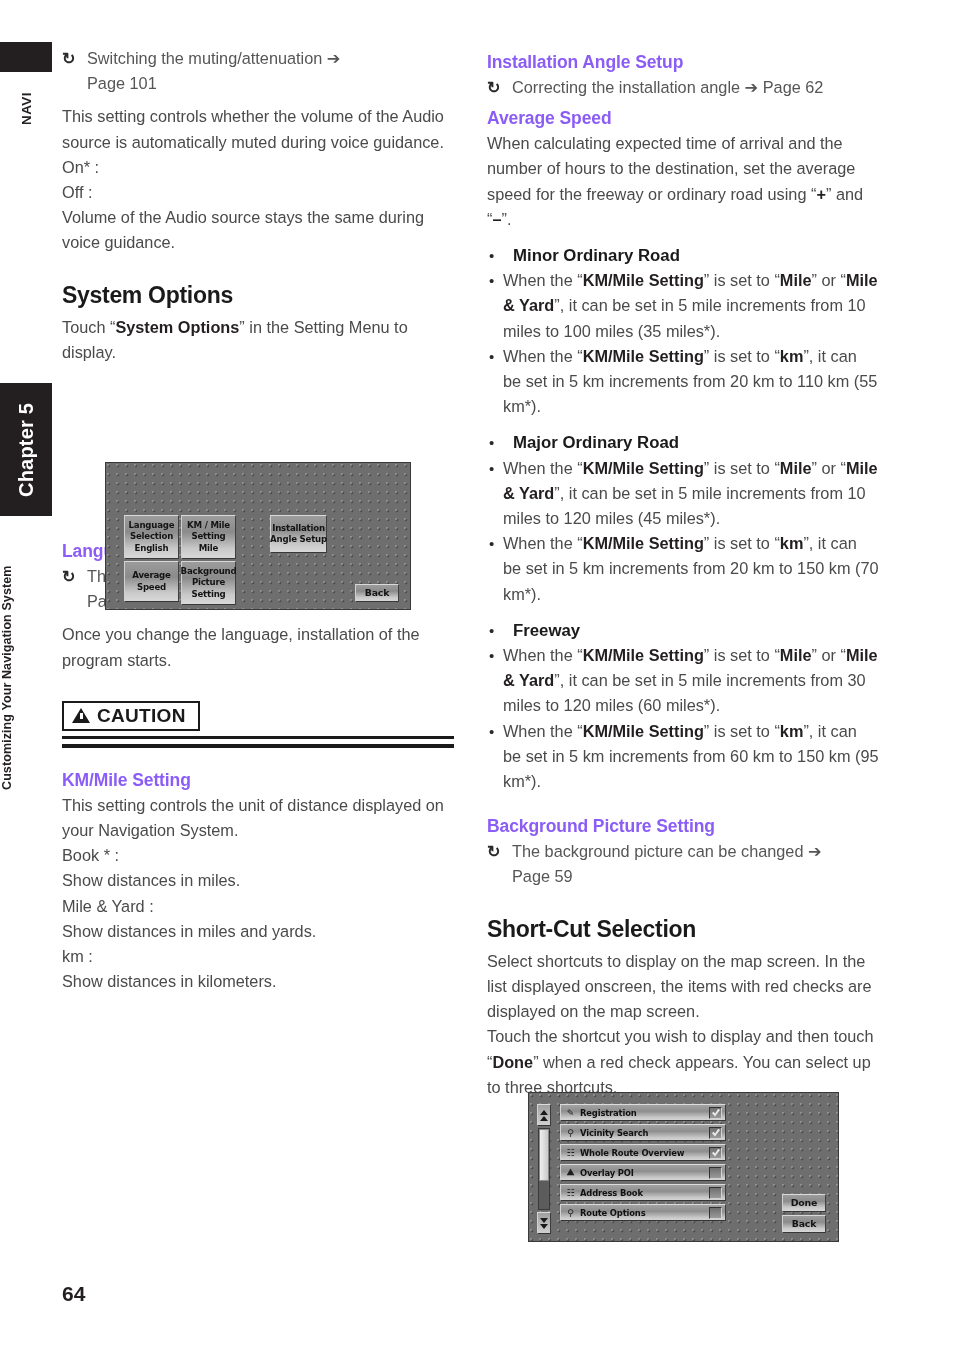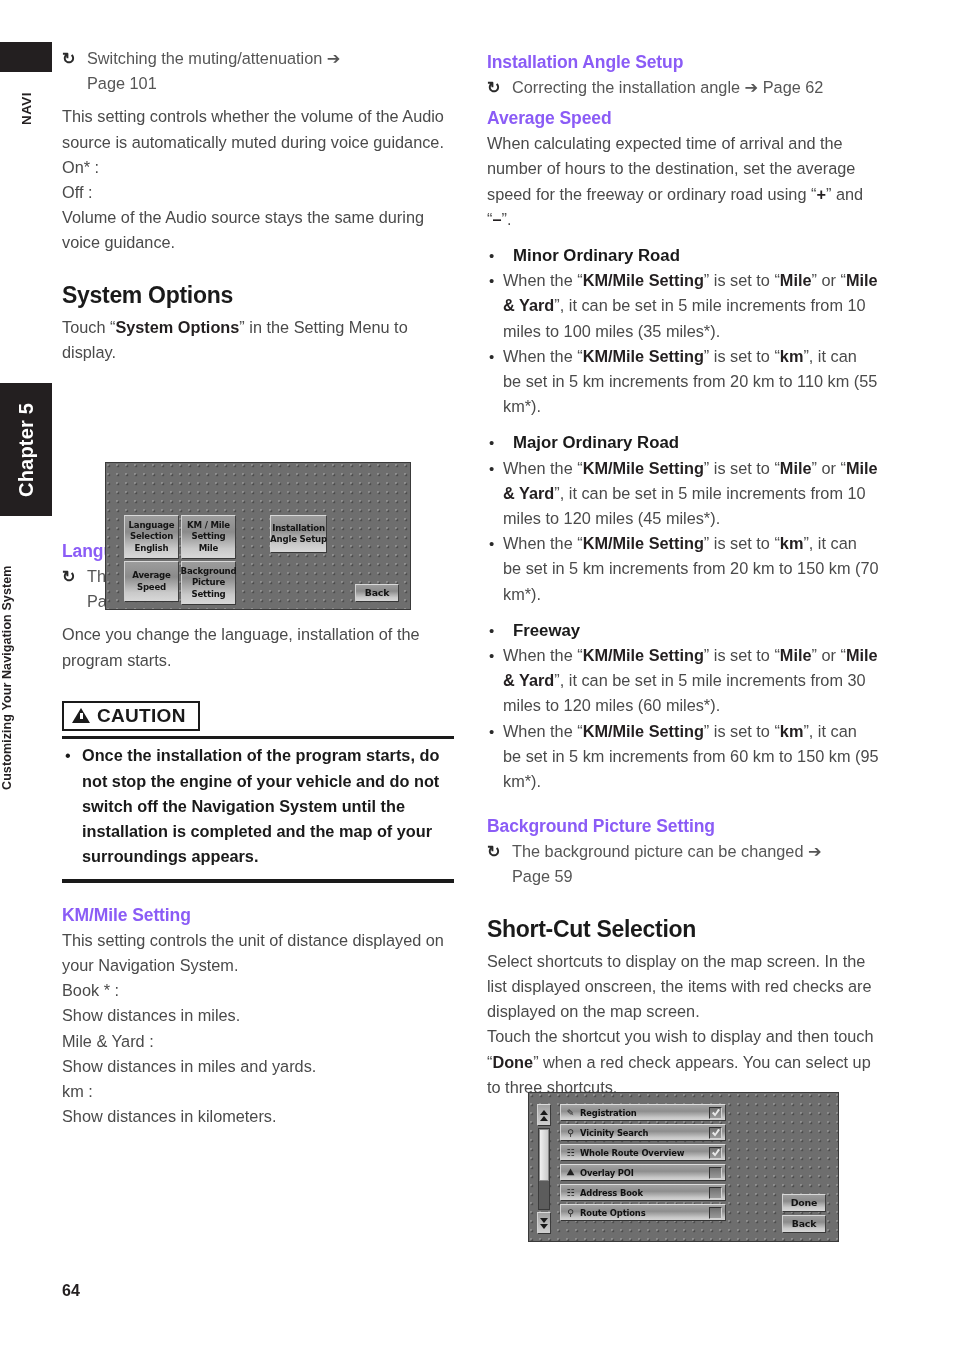--- a/index.html
+++ b/index.html
@@ -73,21 +73,21 @@
     align-items: flex-start;
     justify-content: center;
     letter-spacing: 0.1px;
     padding-top: 4px;
   }
 
   
   #page-number {
     position: absolute;
     left: 62px; top: 1282px;
-    font-size: 16px;
+    font-size: 21px;
     font-weight: bold;
     color: #231f20;
   }
 
   
   .col {
     position: absolute;
     top: 44px;
     width: 392px;
   }
@@ -406,21 +406,20 @@
   </div>
   <div class="spacer8"></div>
   <div class="txt">Once you change the language, installation of the program starts.</div>
 
   <div class="caution-wrap">
     <div class="caution-tag">
       <span class="tri"></span>
       <span class="ctext">CAUTION</span>
     </div>
     <div class="rule-thick"></div>
-    <div class="caution-body">Once the installation of the program starts, do not stop the engine of your vehicle and do not switch off the Navigation System until the installation is completed and the map of your surroundings appears.</div>
     <div class="rule-thick"></div>
   </div>
 
   <h2 class="subhead" style="margin-top:22px;">KM/Mile Setting</h2>
   <div class="txt">This setting controls the unit of distance displayed on your Navigation System.</div>
   <div class="txt b">Book * :</div>
   <div class="txt">Show distances in miles.</div>
   <div class="txt b">Mile &amp; Yard :</div>
   <div class="txt">Show distances in miles and yards.</div>
   <div class="txt b">km :</div>

